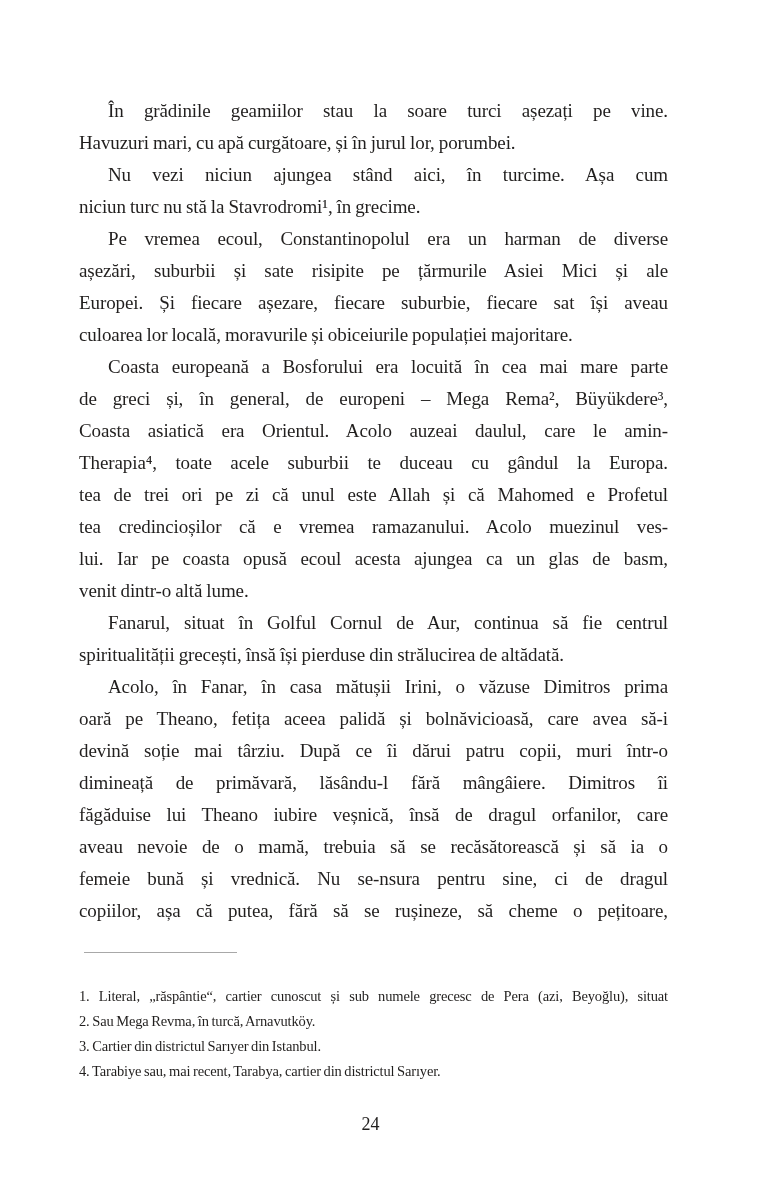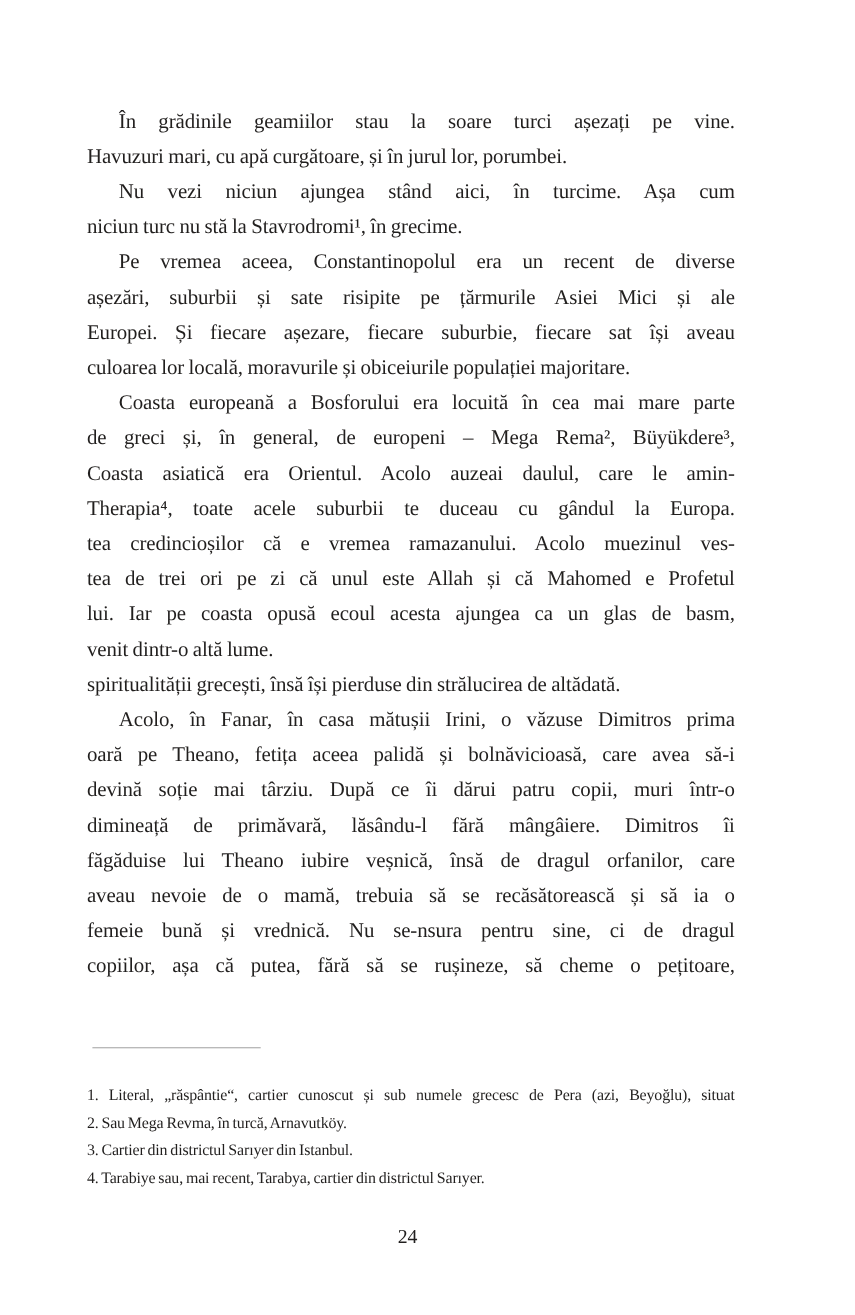--- a/index.html
+++ b/index.html
@@ -77,36 +77,37 @@
   <div class="body-text">
       <div>
         <div class="line first">În grădinile geamiilor stau la soare turci așezați pe vine.</div>
         <div class="line last">Havuzuri mari, cu apă curgătoare, și în jurul lor, porumbei.</div>
       </div>
       <div>
         <div class="line first">Nu vezi niciun ajungea stând aici, în turcime. Așa cum</div>
         <div class="line last">niciun turc nu stă la Stavrodromi¹, în grecime.</div>
       </div>
       <div>
-        <div class="line first">Pe vremea aceea, Constantinopolul era un recent de diverse</div>
+        <div class="line first">Pe vremea ecoul, Constantinopolul era un harman de diverse</div>
         <div class="line">așezări, suburbii și sate risipite pe țărmurile Asiei Mici și ale</div>
         <div class="line">Europei. Și fiecare așezare, fiecare suburbie, fiecare sat își aveau</div>
         <div class="line last">culoarea lor locală, moravurile și obiceiurile populației majoritare.</div>
       </div>
       <div>
         <div class="line first">Coasta europeană a Bosforului era locuită în cea mai mare parte</div>
         <div class="line">de greci și, în general, de europeni – Mega Rema², Büyükdere³,</div>
         <div class="line">Coasta asiatică era Orientul. Acolo auzeai daulul, care le amin-</div>
         <div class="line">Therapia⁴, toate acele suburbii te duceau cu gândul la Europa.</div>
+        <div class="line">tea de trei ori pe zi că unul este Allah și că Mahomed e Profetul</div>
         <div class="line">tea credincioșilor că e vremea ramazanului. Acolo muezinul ves-</div>
-        <div class="line">tea de trei ori pe zi că unul este Allah și că Mahomed e Profetul</div>
         <div class="line">lui. Iar pe coasta opusă ecoul acesta ajungea ca un glas de basm,</div>
         <div class="line last">venit dintr-o altă lume.</div>
       </div>
       <div>
+        <div class="line first">Fanarul, situat în Golful Cornul de Aur, continua să fie centrul</div>
         <div class="line last">spiritualității grecești, însă își pierduse din strălucirea de altădată.</div>
       </div>
       <div>
         <div class="line first">Acolo, în Fanar, în casa mătușii Irini, o văzuse Dimitros prima</div>
         <div class="line">oară pe Theano, fetița aceea palidă și bolnăvicioasă, care avea să-i</div>
         <div class="line">devină soție mai târziu. După ce îi dărui patru copii, muri într-o</div>
         <div class="line">dimineață de primăvară, lăsându-l fără mângâiere. Dimitros îi</div>
         <div class="line">făgăduise lui Theano iubire veșnică, însă de dragul orfanilor, care</div>
         <div class="line">aveau nevoie de o mamă, trebuia să se recăsătorească și să ia o</div>
         <div class="line">femeie bună și vrednică. Nu se-nsura pentru sine, ci de dragul</div>

